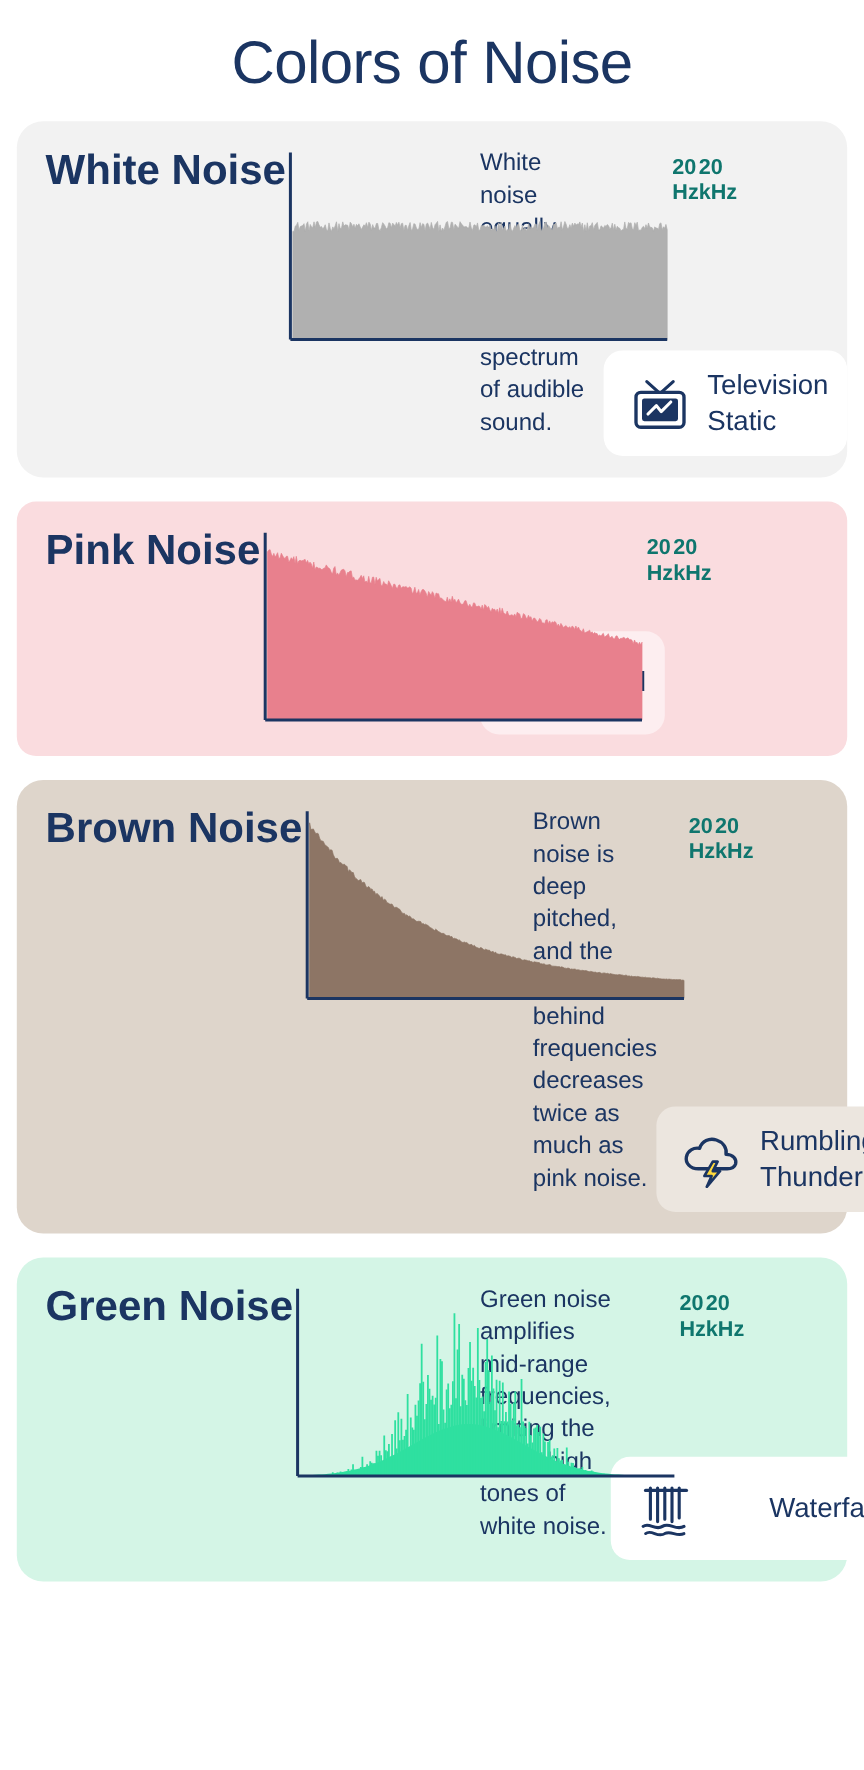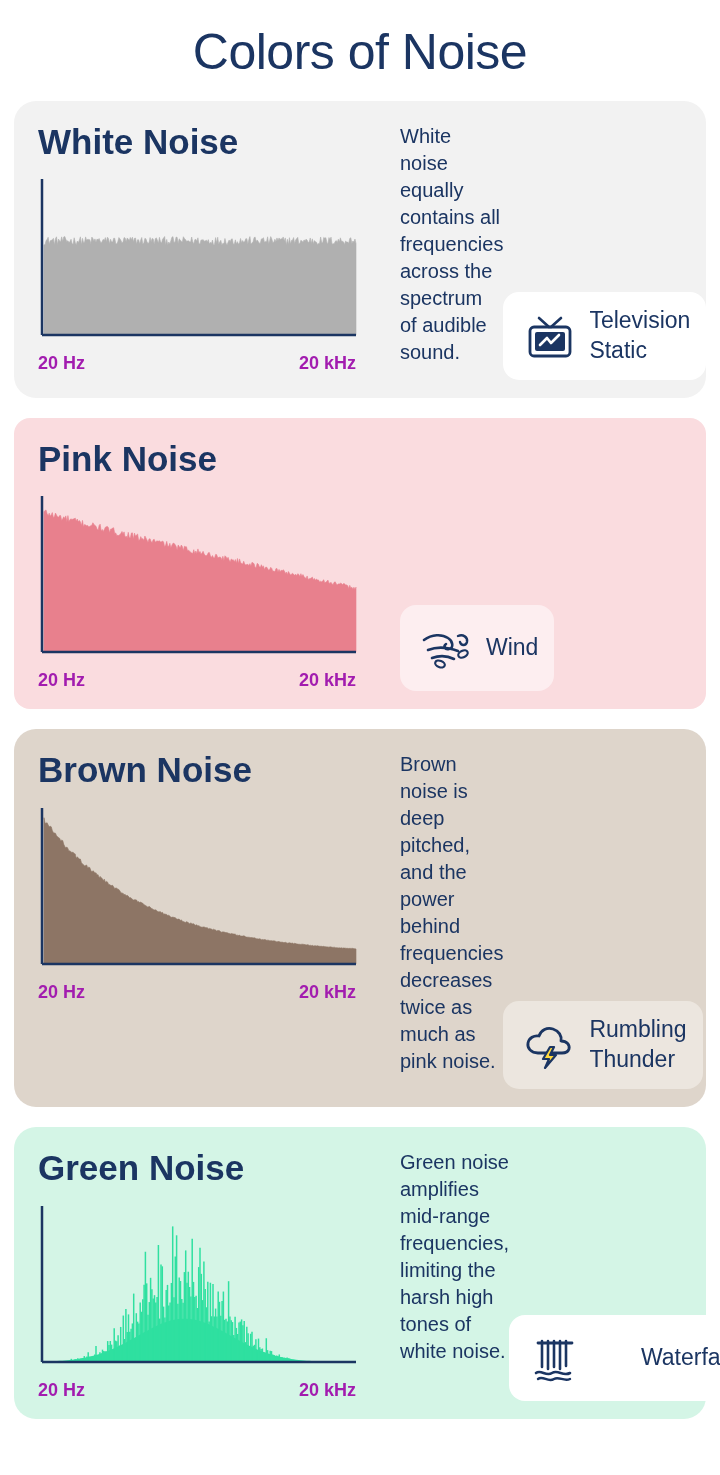--- a/index.html
+++ b/index.html
@@ -37,21 +37,22 @@
     margin-bottom: 20px;
     padding: 22px 24px 18px 24px;
     display: flex;
     flex-direction: row;
     position: relative;
   }
   .card-left {
     width: 350px;
     flex: 0 0 350px;
     display: flex;
-    flex-direction: column;
+    flex-direction: row;
+    justify-content: space-between;
   }
   .card-right {
     flex: 1 1 auto;
     padding-left: 12px;
     display: flex;
     flex-direction: row;
   }
   .noise-name {
     font-size: 35px;
     font-weight: bold;
@@ -67,21 +68,21 @@
   }
   .plot-wrap svg {
     display: block;
   }
   .axis-labels {
     display: flex;
     justify-content: space-between;
     width: 322px;
     font-size: 18px;
     font-weight: bold;
-    color: #a21caf;
+    color: #0f766e;
     margin-top: 6px;
     padding-right: 4px;
   }
   .desc {
     font-size: 20px;
     line-height: 1.35;
     color: #1b3562;
     margin-bottom: 14px;
   }
   .example {
@@ -103,21 +104,21 @@
   .example-label {
     font-size: 23px;
     line-height: 1.3;
     color: #1b3562;
     padding-left: 8px;
   }
 
   
   .card.white-card  { background: #f2f2f2; }
   .card.pink-card   { background: #fadcdf; border-radius: 16px; }
-  .card.brown-card  { background: #ded5cb; }
+  .card.brown-card  { background: #ded5cb; gap: 44px; }
   .card.green-card  { background: #d4f5e6; }
 
   .white-card .example  { background: #ffffff; }
   .pink-card .example   { background: #fdeef0; }
   .brown-card .example  { background: #ece6df; }
   .green-card .example  { background: #ffffff; gap: 46px; }
 </style>
 </head>
 <body>
 

